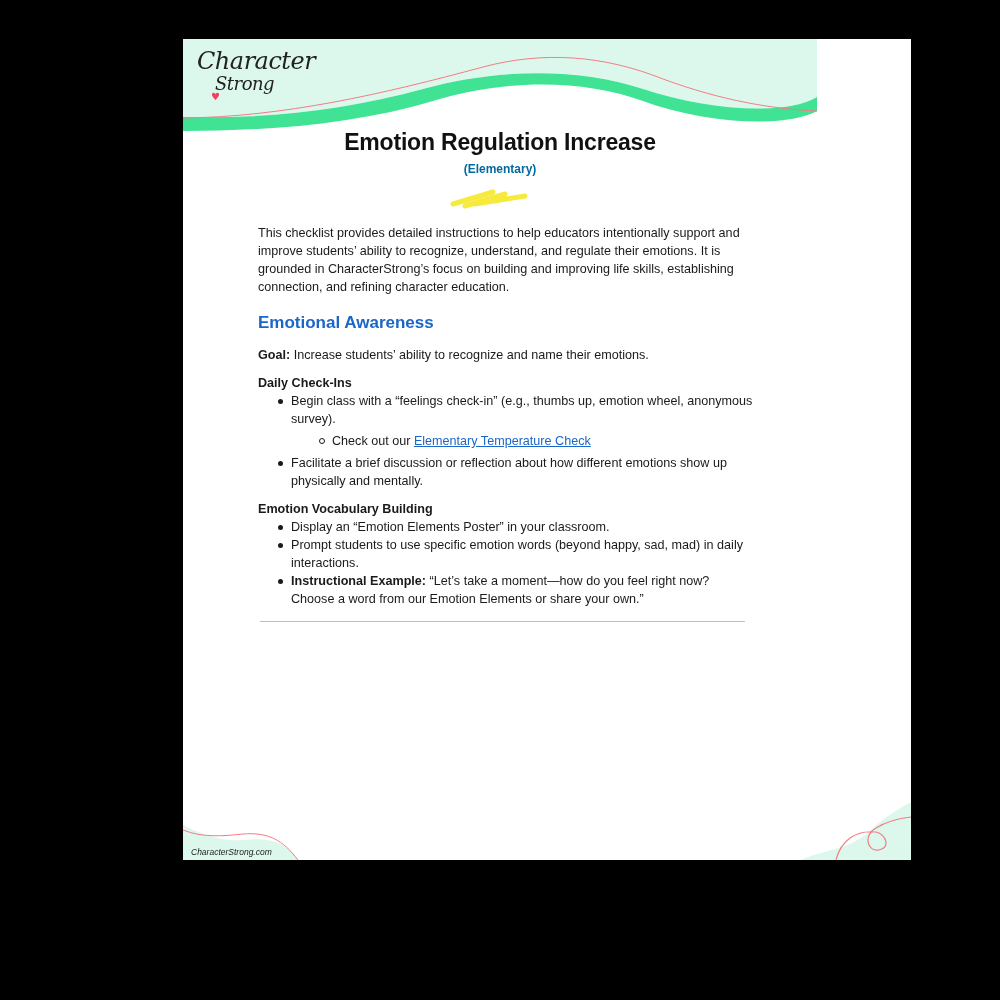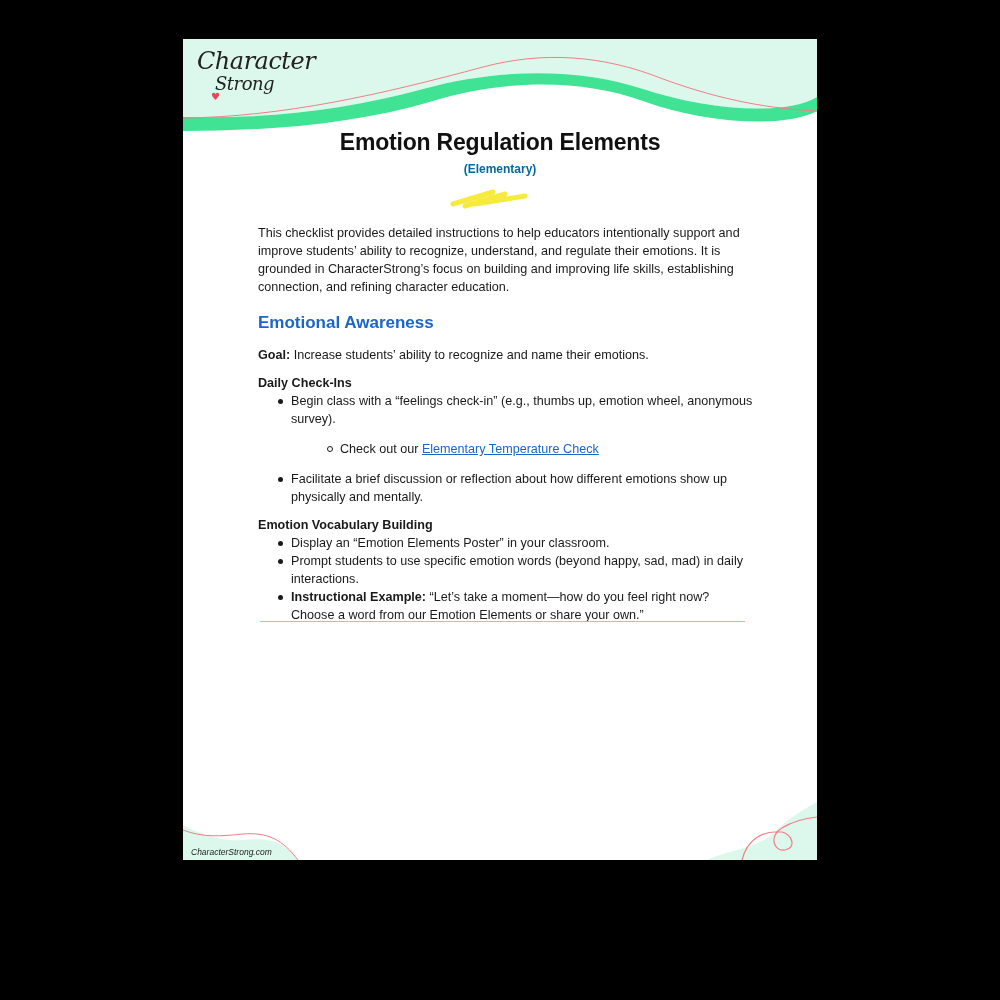--- a/index.html
+++ b/index.html
@@ -6,21 +6,21 @@
     body {
       width: 1000px; height: 1000px;
       background: #000000;
       position: relative;
       overflow: hidden;
       font-family: "Liberation Sans", "DejaVu Sans", sans-serif;
     }
     .page {
       position: absolute;
       left: 183px; top: 39px;
-      width: 634px; height: 821px;
+      width: 728px; height: 821px;
       background: #ffffff;
       overflow: hidden;
     }
     .header-art { position: absolute; left: 0; top: 0; width: 634px; height: 100px; }
     .footer-art-left { position: absolute; left: 0; bottom: 0; width: 140px; height: 40px; }
     .footer-art-right { position: absolute; right: 0; bottom: 0; width: 160px; height: 70px; }
 
     .logo {
       position: absolute; left: 12px; top: 6px;
       width: 110px; height: 62px;
@@ -56,21 +56,21 @@
     }
     .goal { margin: 0 0 10px 0; }
     .goal b { font-weight: bold; }
     .subhead { font-weight: bold; margin: 0; }
     ul.l1 { margin: 0 0 10px 0; padding-left: 33px; list-style: none; }
     ul.l1 > li { position: relative; padding-left: 0; }
     ul.l1 > li::before {
       content: ""; position: absolute; left: -13px; top: 7px;
       width: 5px; height: 5px; border-radius: 50%; background: #1a1a1a;
     }
-    ul.l2 { margin: 12px; padding-left: 37px; list-style: none; }
+    ul.l2 { margin: 4px; padding-left: 37px; list-style: none; }
     ul.l2 > li { position: relative; }
     ul.l2 > li::before {
       content: ""; position: absolute; left: -13px; top: 6px;
       width: 4px; height: 4px; border-radius: 50%; border: 1px solid #1a1a1a;
     }
     a.link { color: #1a66c9; text-decoration: underline; }
     .divider {
       position: absolute; left: 77px; top: 582px; width: 485px; height: 1px;
       background: #f4a6ab;
     }
@@ -90,21 +90,21 @@
     <path d="M0,78 C80,80 160,72 240,50 C320,28 400,30 460,50 C520,70 600,78 634,58 L634,72 C600,90 520,84 460,62 C400,40 320,40 250,62 C170,86 80,92 0,92 Z" fill="#40e394"></path>
     <path d="M0,79 C100,78 200,55 300,28 C360,12 420,16 480,40 C540,62 590,70 634,72" fill="none" stroke="#f47c86" stroke-width="1"></path>
   </svg>
 
   <div class="logo">
     <span class="l1">Character</span>
     <span class="l2">Strong</span>
     <span class="heart">♥</span>
   </div>
 
-  <div class="title">Emotion Regulation Elements</div>
+  <div class="title">Emotion Regulation Increase</div>
   <div class="subtitle">(Elementary)</div>
 
   <svg class="squiggle" viewBox="0 0 90 26">
     <path d="M8,20 L48,8 M30,20 L80,12 M20,22 L60,10" stroke="#f6ea3c" stroke-width="5" stroke-linecap="round" fill="none"></path>
   </svg>
 
   <div class="content">
     <p class="intro">This checklist provides detailed instructions to help educators intentionally support and improve students’ ability to recognize, understand, and regulate their emotions. It is grounded in CharacterStrong’s focus on building and improving life skills, establishing connection, and refining character education.</p>
 
     <div class="h2">Emotional Awareness</div>

